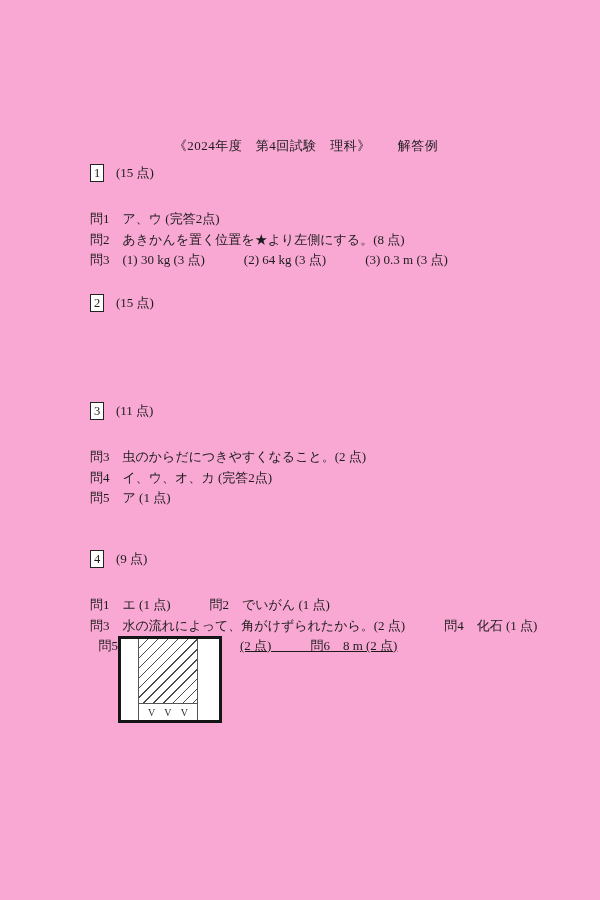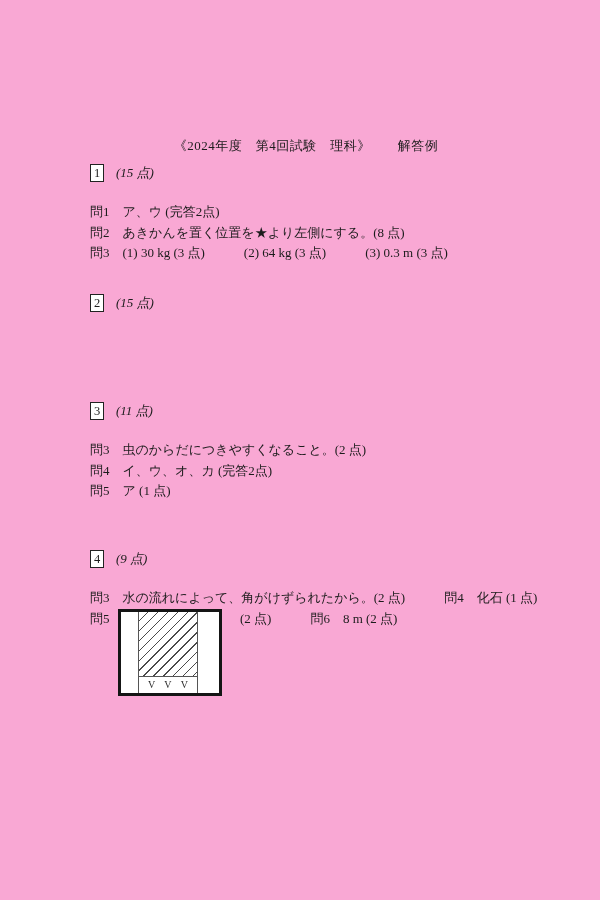--- a/index.html
+++ b/index.html
@@ -27,30 +27,30 @@
   .s4 { top:549px; }
   .sec-header { display:flex; align-items:center; height:20px; }
   .numbox {
     width:14px; height:18px;
     border:1.2px solid #222;
     display:flex; align-items:center; justify-content:center;
     font-size:12.5px; line-height:1;
     background:#fff;
     box-sizing:border-box;
   }
-  .points { margin-left:12px; font-size:13px;font-style:italic; }
-  .rows { margin-top:19px; }
+  .points { margin-left:12px; font-size:13px; }
+  .rows { margin-top:26px; }
   .row {
     font-size:13px;
     line-height:20.5px;
     white-space:nowrap;
   }
   .row.indent { padding-left:28px; }
   .q5row { display:flex; align-items:flex-start; font-size:13px; }
-  .q5row .q5-label { line-height:20.5px; width:28px; flex:0 0 28px; }
+  .q5row .q5-label { line-height:20.5px; width:28px; flex:0 0 28px;text-align:right; }
   .strata-diagram {
     width:98px; height:81px;
     border:3px solid #151515;
     position:relative;
     background:#fff;
     flex:0 0 auto;
   }
   .strata-column {
     position:absolute; left:17px; top:0; bottom:0; width:58px;
     border-left:1px solid #555; border-right:1px solid #555;
@@ -63,21 +63,21 @@
       #4a4a4a 6px, #4a4a4a 7px
     );
   }
   .ash-layer {
     position:absolute; left:0; right:0; bottom:0; height:16px;
     border-top:1px solid #555;
     display:flex; justify-content:space-evenly; align-items:center;
     font-size:10px; color:#2e2e2e;
     background:#fff;
   }
-  .q5-caption { margin-left:18px; line-height:20.5px; white-space:nowrap; }
+  .q5-caption { margin-left:18px; line-height:20.5px; white-space:nowrap;text-decoration:underline; }
 </style>
 </head>
 <body>
 
 <div class="page">
 
   <div class="doc-title">《2024年度　第4回試験　理科》　　解答例</div>
 
   <div class="section s1">
     <div class="sec-header">
@@ -109,20 +109,21 @@
       <div class="row">問5　ア (1 点)</div>
     </div>
   </div>
 
   <div class="section s4">
     <div class="sec-header">
       <div class="numbox">4</div>
       <div class="points">(9 点)</div>
     </div>
     <div class="rows">
+      <div class="row">問1　エ (1 点)　　　問2　でいがん (1 点)</div>
       <div class="row">問3　水の流れによって、角がけずられたから。(2 点)　　　問4　化石 (1 点)</div>
       <div class="q5row">
         <div class="q5-label">問5</div>
         <div class="strata-diagram">
           <div class="strata-column">
             <div class="hatch-layer"></div>
             <div class="ash-layer">
               <span>V</span>
               <span>V</span>
               <span>V</span>

